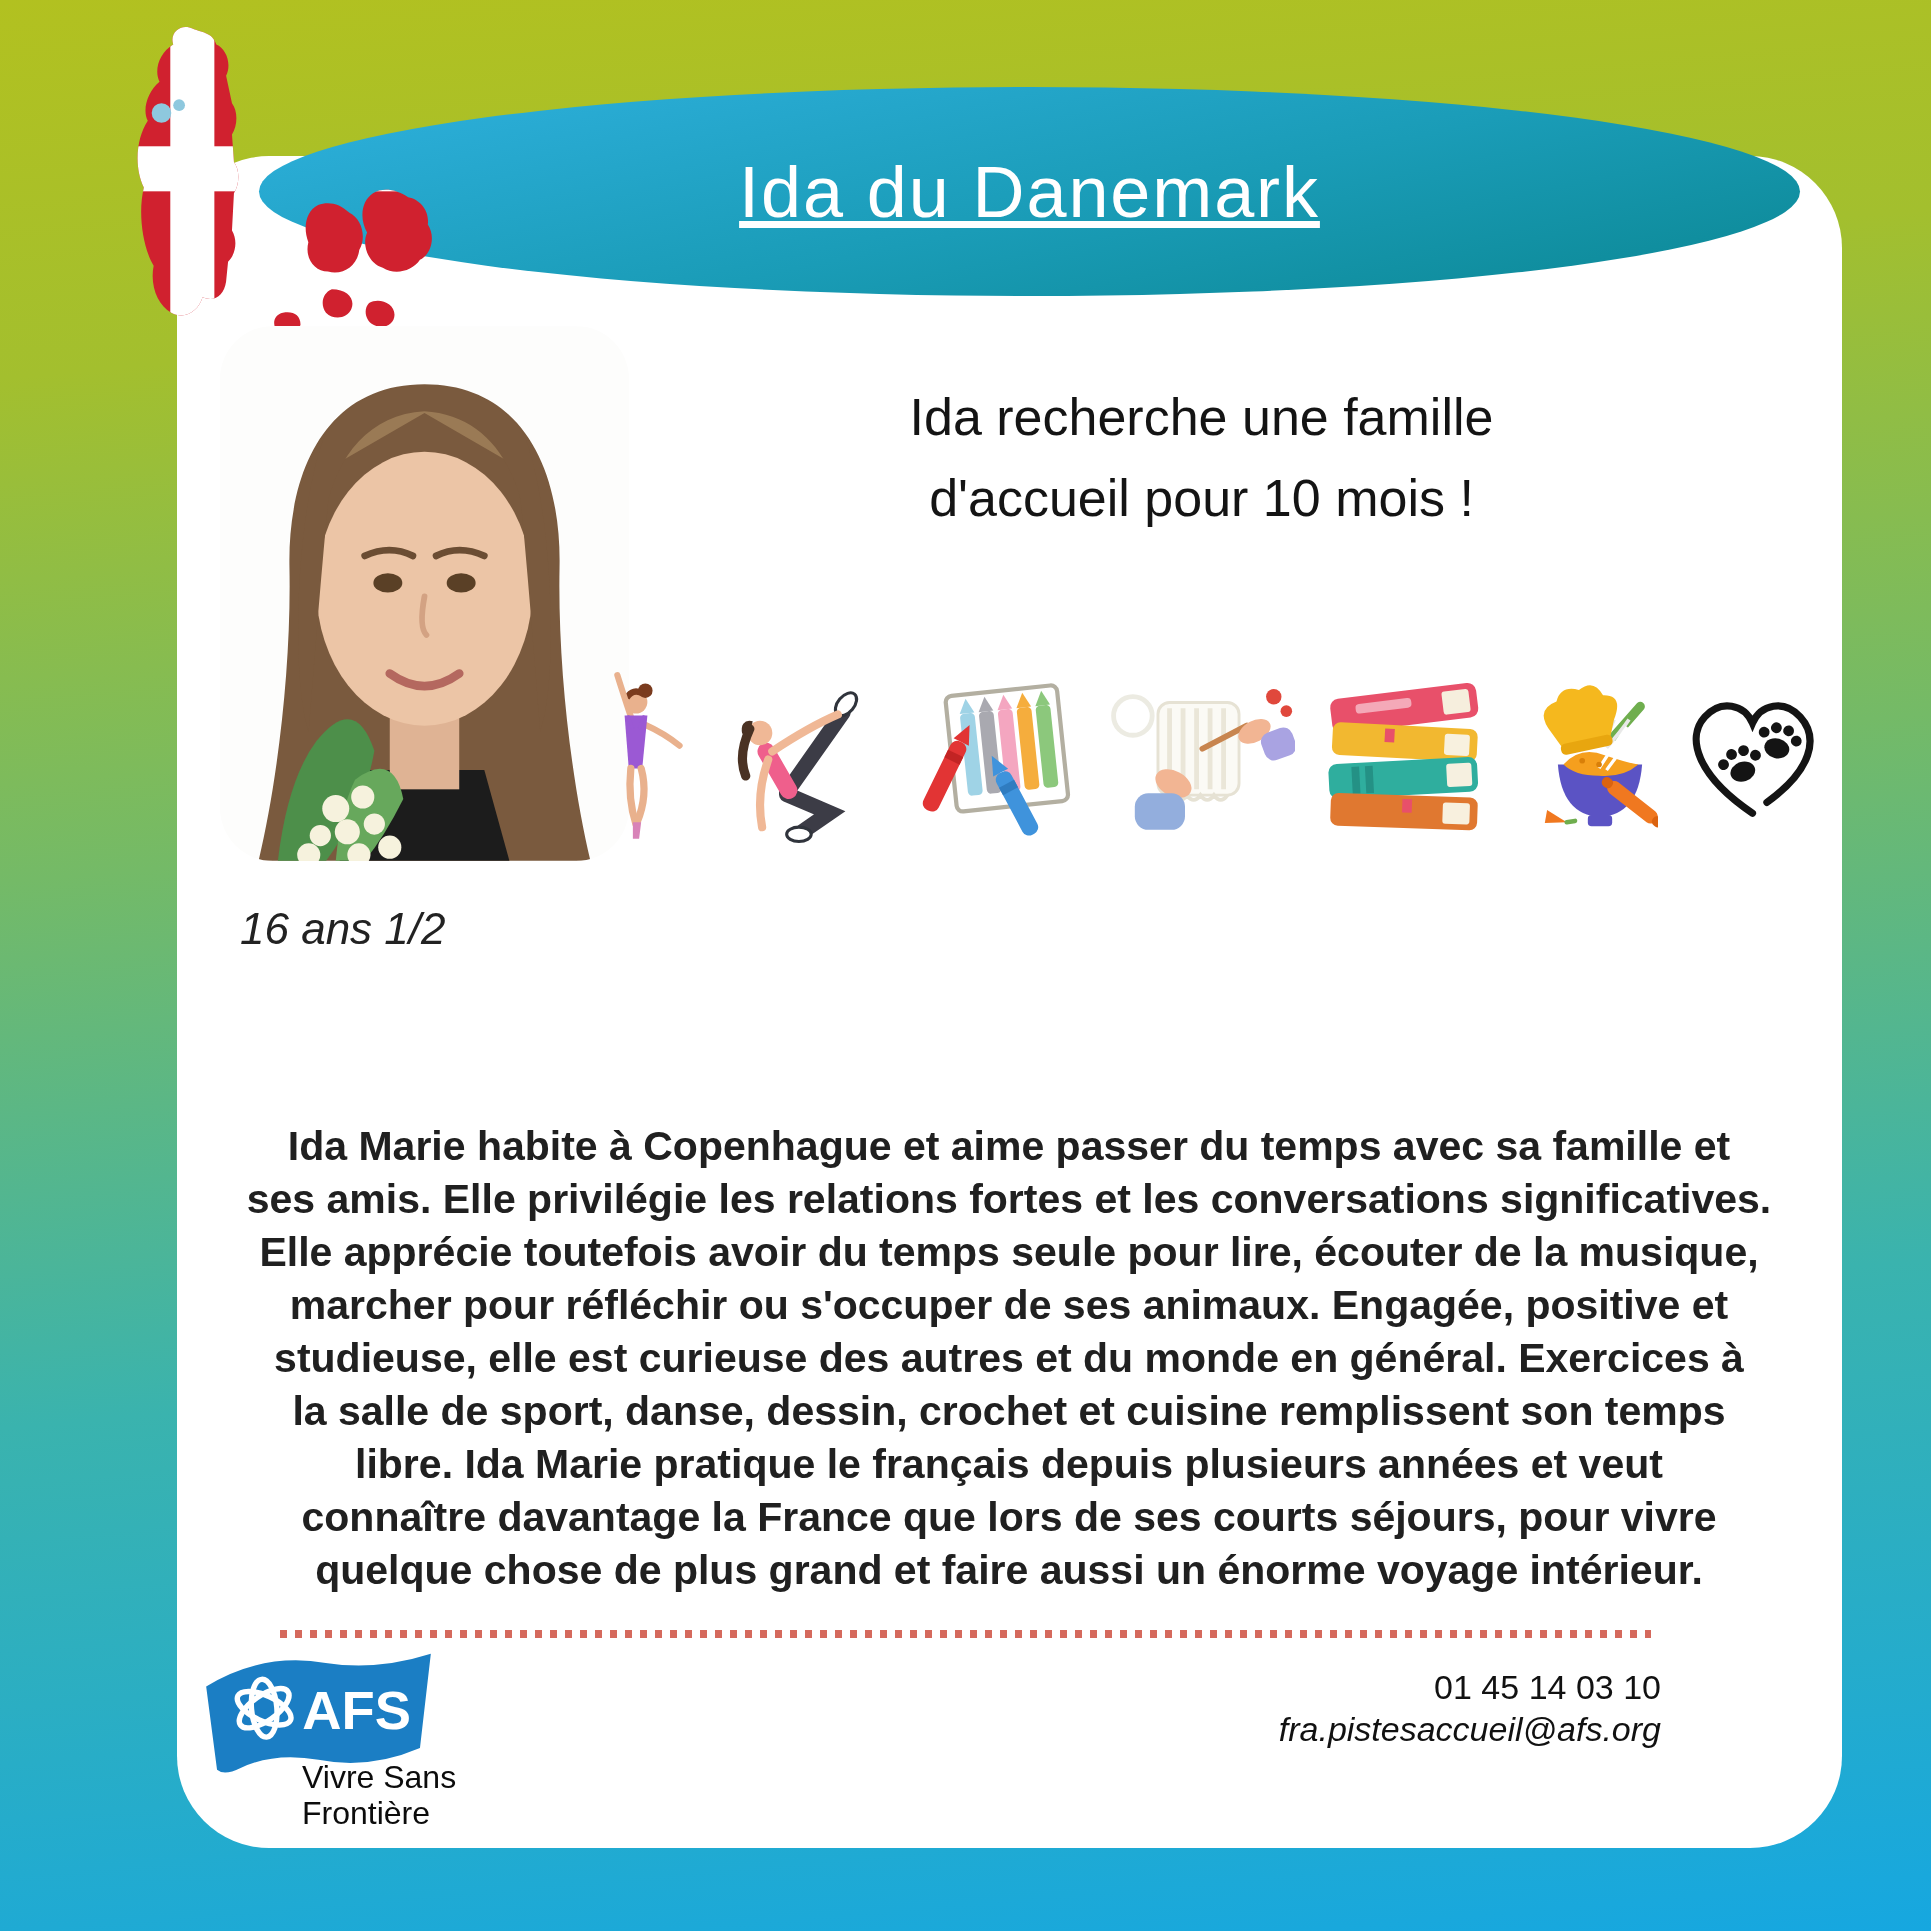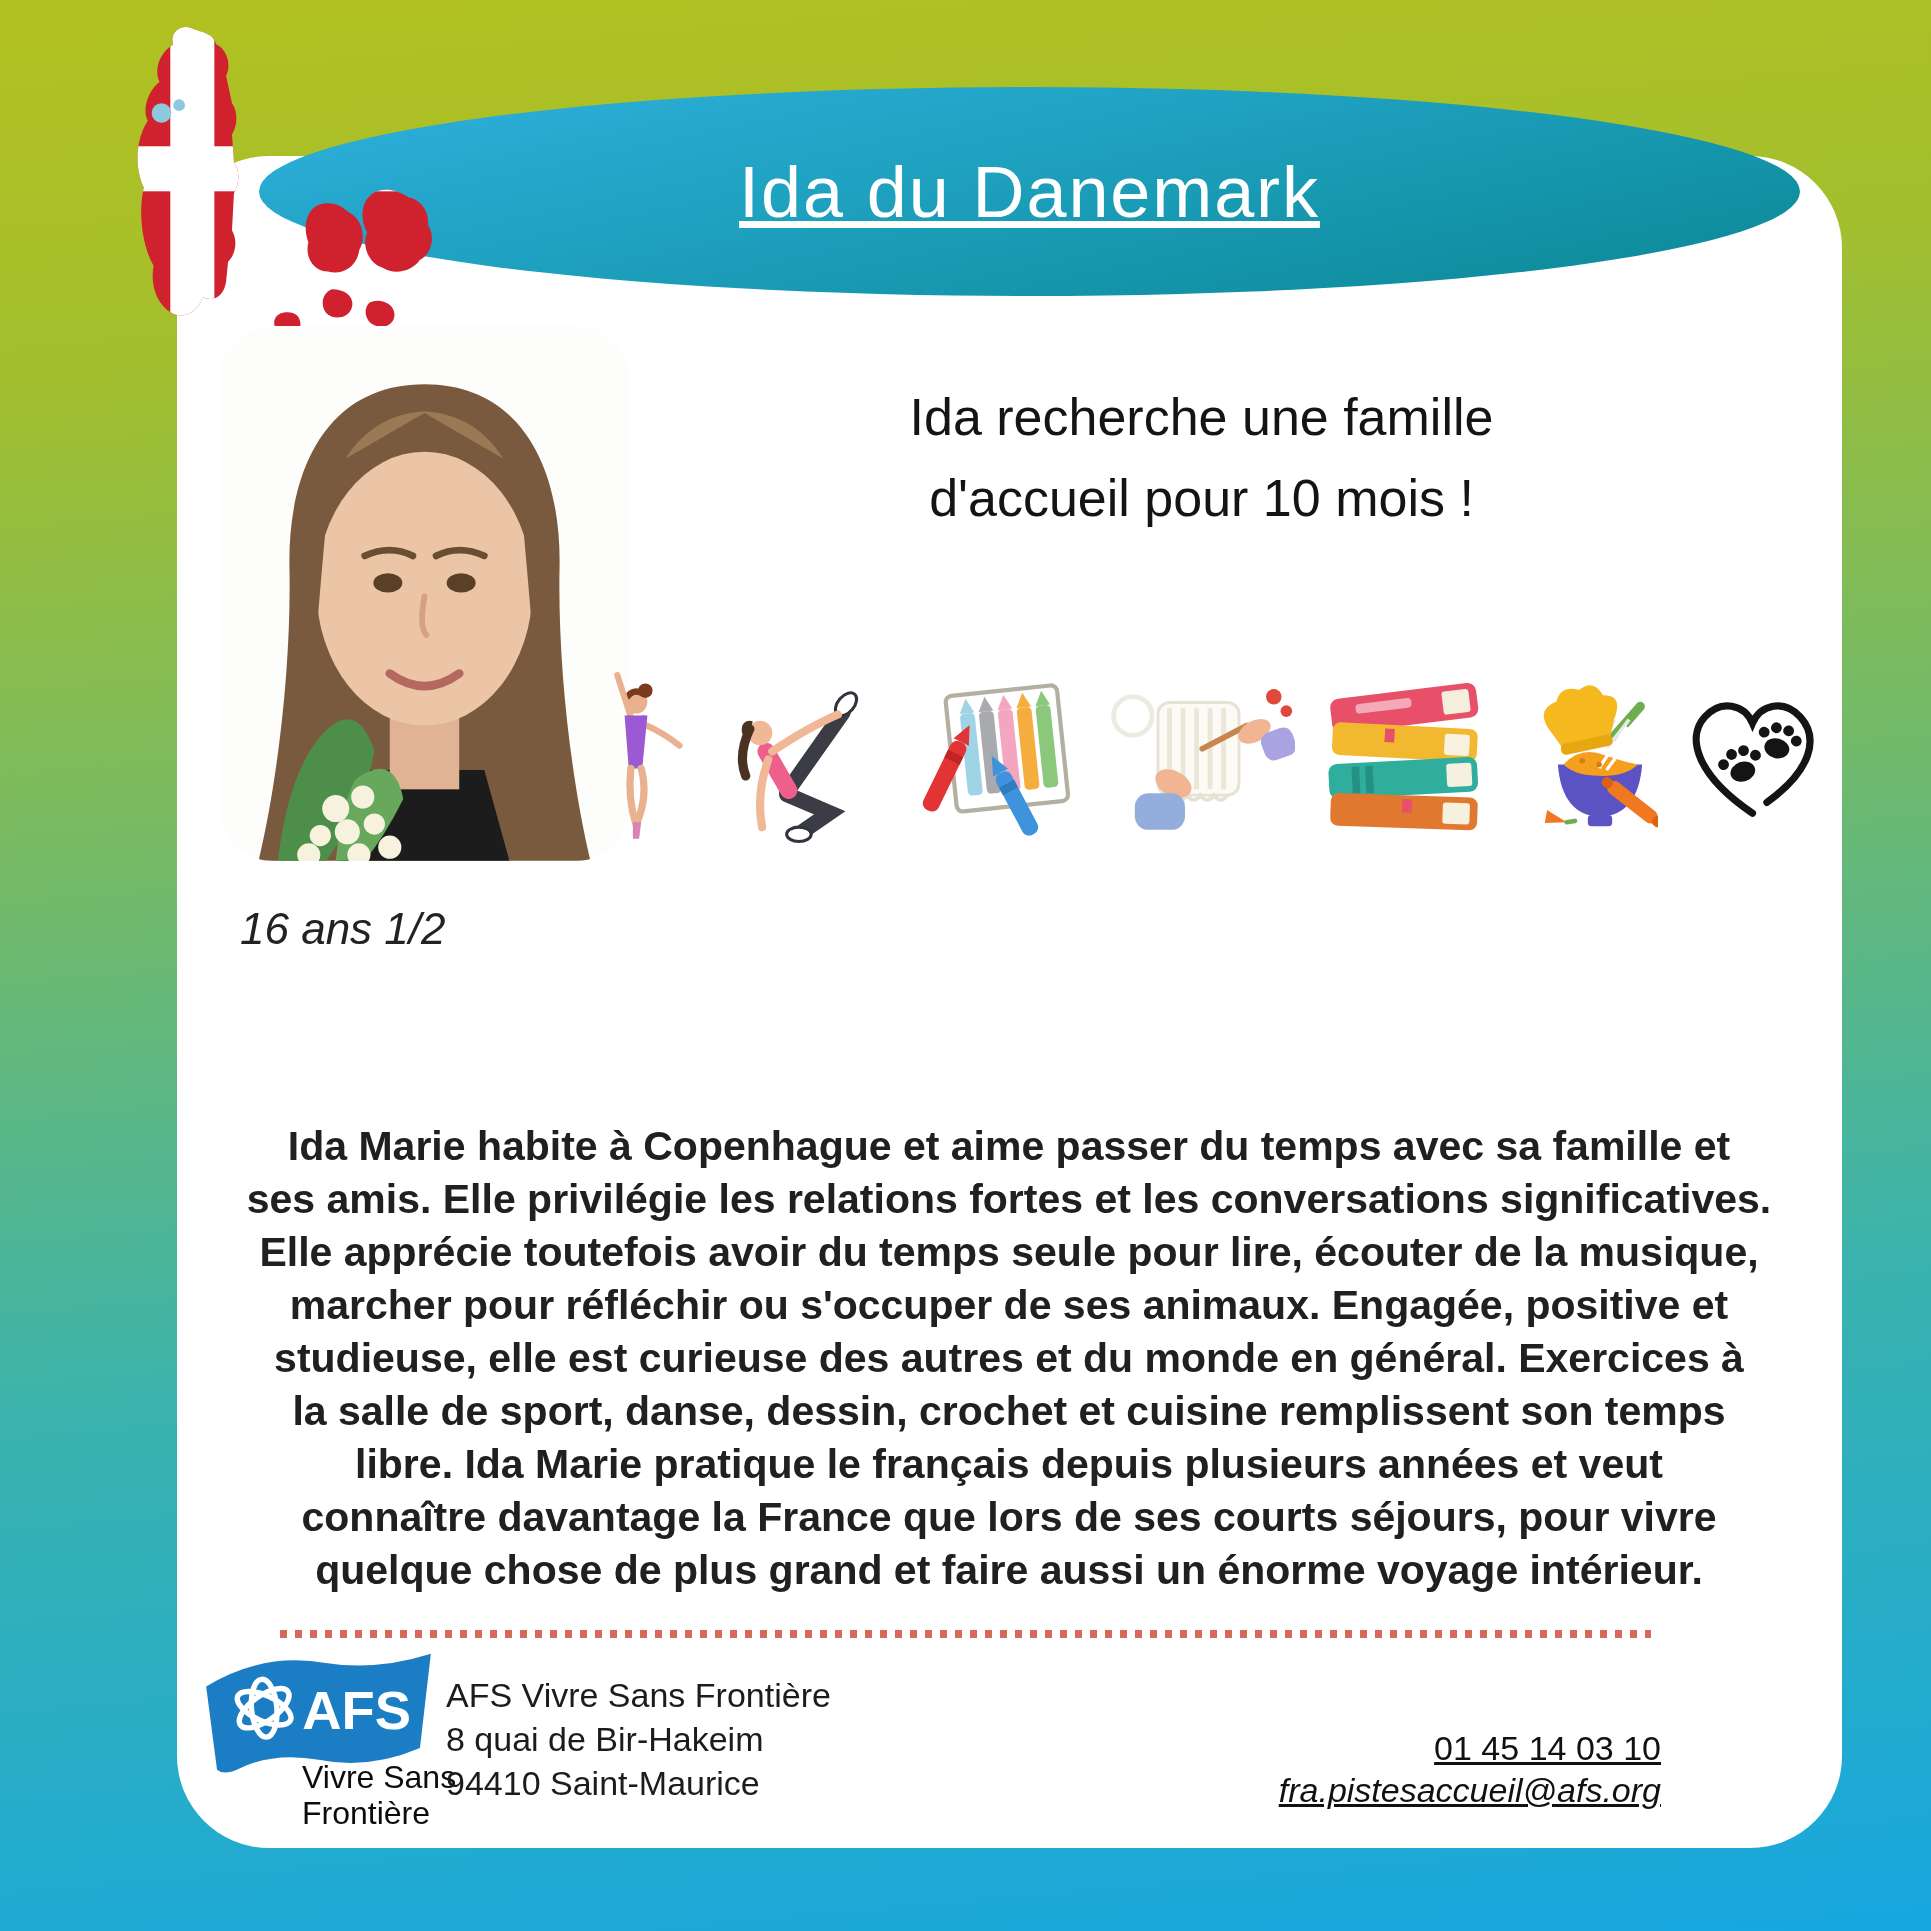--- a/index.html
+++ b/index.html
@@ -23,22 +23,22 @@
     font-size:44px;font-style:italic;color:#222222;}
   .bio{position:absolute;left:193px;top:1120px;width:1632px;text-align:center;
     font-size:41px;line-height:53px;color:#202020;}
   .bio div{white-space:nowrap;font-weight:bold;}
   .dotted-sep{position:absolute;left:280px;top:1630px;width:1371px;height:7.7px;
     background:repeating-linear-gradient(90deg,#d5695c 0 7.2px,transparent 7.2px 15px);}
   .afs-logo{position:absolute;left:198px;top:1643px;width:241px;height:154px;}
   .afs-tagline{position:absolute;left:302px;top:1759px;font-size:32px;font-weight:normal;
     color:#0c0c0c;line-height:36px;}
   .address{position:absolute;left:446px;top:1673px;font-size:34px;line-height:44px;color:#1c1c1c;}
-  .contact{position:absolute;left:1159px;top:1727px;width:502px;text-align:right;
-    font-size:34px;line-height:42px;color:#111111;text-decoration:underline;}
+  .contact{position:absolute;left:1159px;top:1666px;width:502px;text-align:right;
+    font-size:34px;line-height:42px;color:#111111;}
   .contact .email{font-style:italic;}
 </style>
 </head>
 <body>
 
 <div class="canvas">
 
   <div class="card"></div>
 
   <div class="header-oval">
@@ -284,25 +284,20 @@
       <ellipse cx="70" cy="72" rx="32" ry="14" transform="rotate(85 70 72)"></ellipse>
       <ellipse cx="70" cy="72" rx="32" ry="14" transform="rotate(145 70 72)"></ellipse>
     </g>
     <text x="112" y="95" font-family="Liberation Sans, sans-serif" font-size="60" font-weight="bold" fill="#ffffff">AFS</text>
   </svg>
   <div class="afs-tagline">
     <div>Vivre Sans</div>
     <div>Frontière</div>
   </div>
 
-  <div class="address">
-    <div>AFS Vivre Sans Frontière</div>
-    <div>8 quai de Bir-Hakeim</div>
-    <div>94410 Saint-Maurice</div>
-  </div>
 
   <div class="contact">
     <div>01 45 14 03 10</div>
     <div class="email">fra.pistesaccueil@afs.org</div>
   </div>
 
 </div>
 
 
 </body></html>

